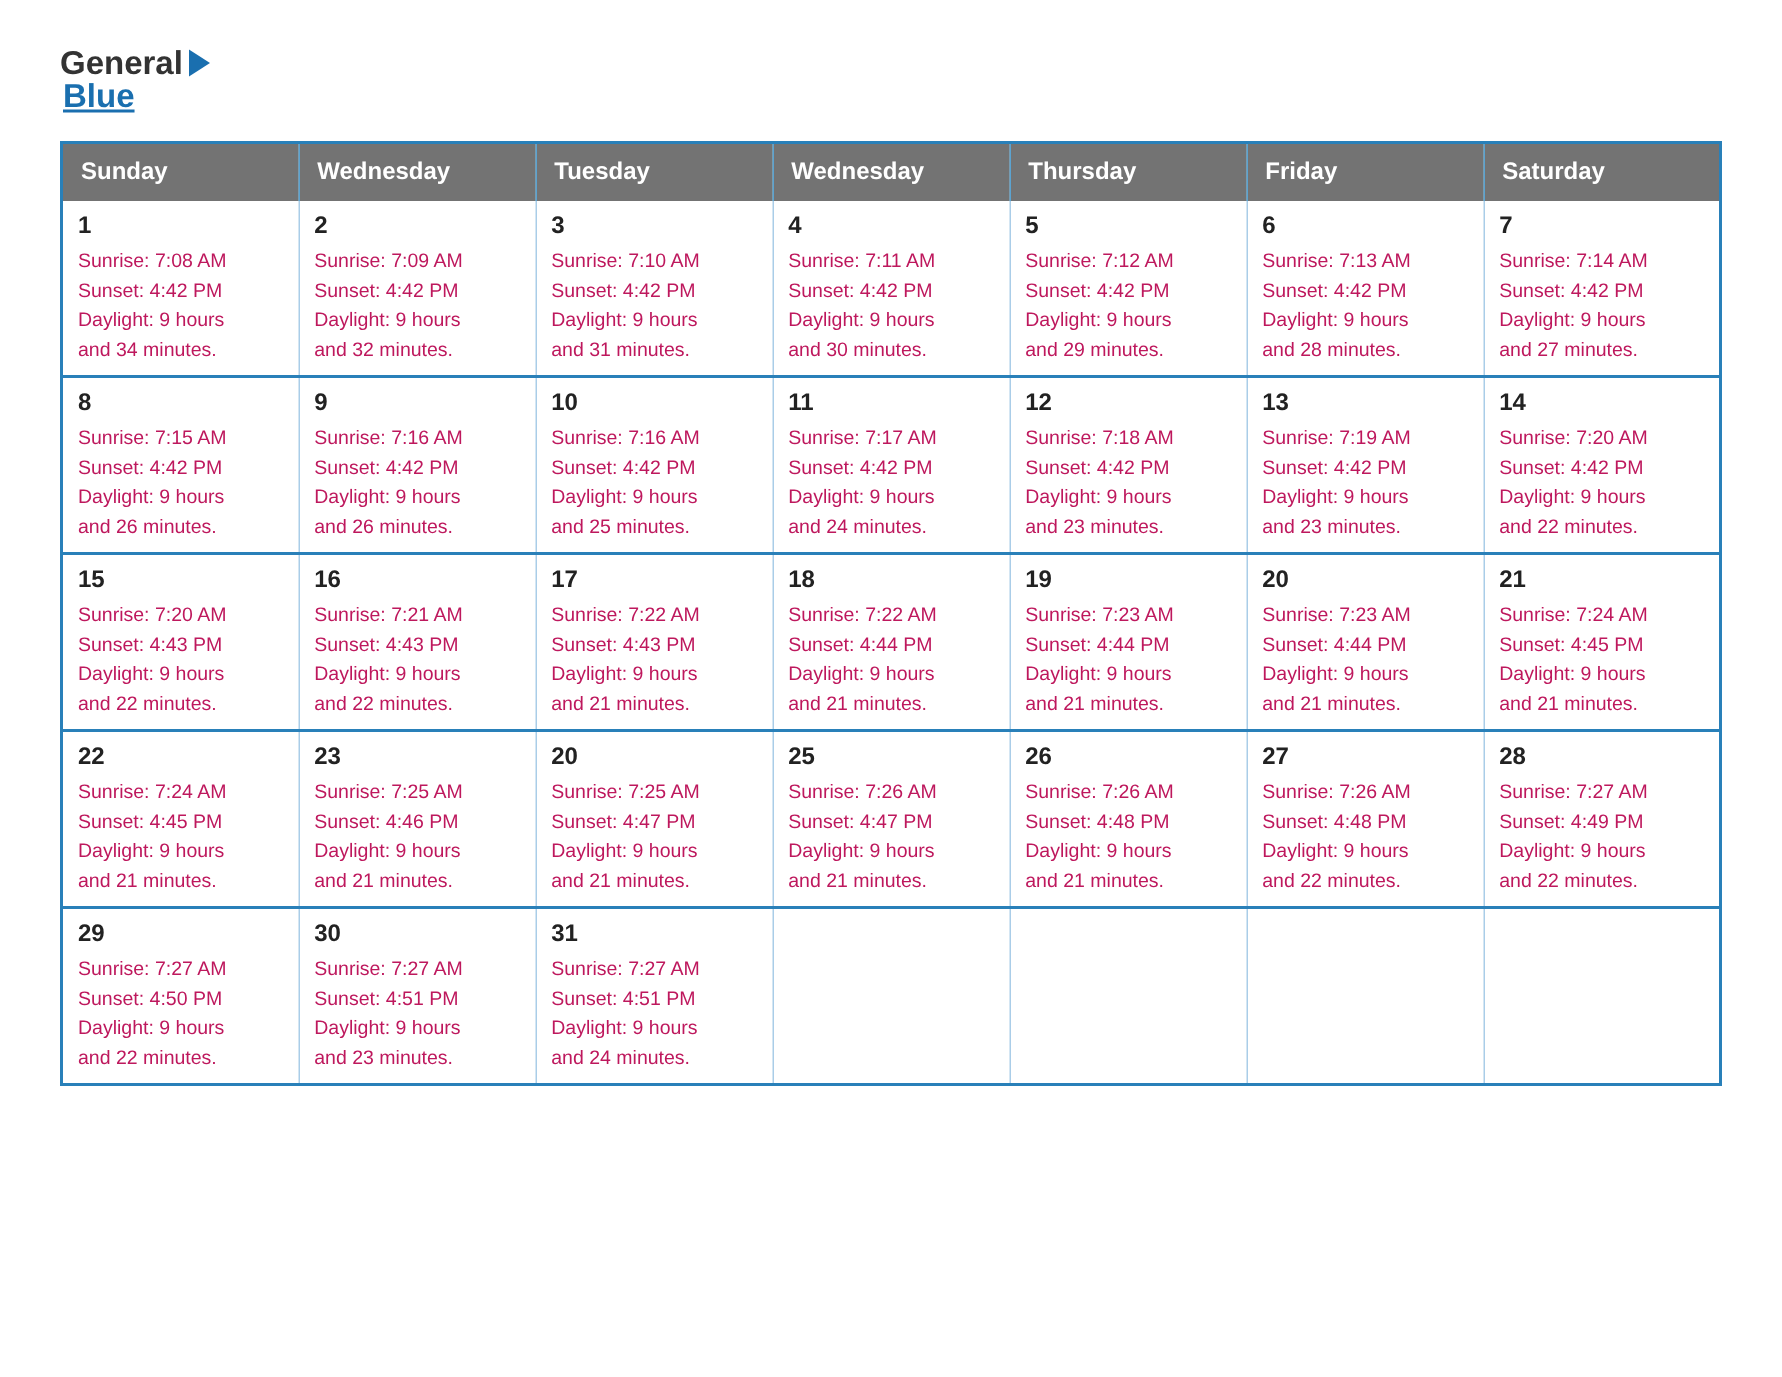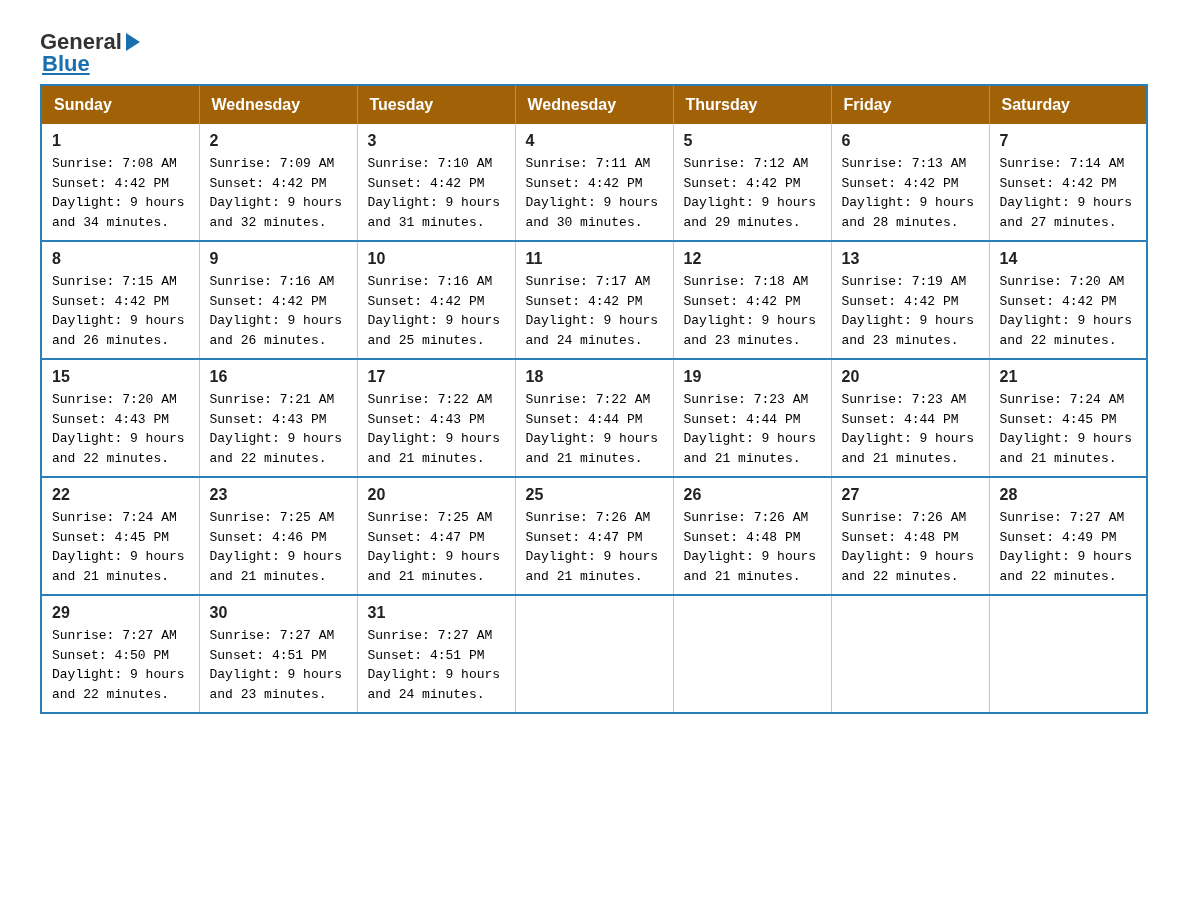--- a/index.html
+++ b/index.html
@@ -7,21 +7,21 @@
       font-family: Arial, sans-serif;
       background: #fff;
       padding: 30px 40px;
       width: 1188px;
       min-height: 918px;
     }
     .header-area {
       display: flex;
       justify-content: space-between;
       align-items: center;
-      margin-bottom: 8px;
+      margin-bottom: 18px;
     }
     .logo-area {
       display: flex;
       flex-direction: column;
       align-items: flex-start;
     }
     .title-area {
       text-align: right;
     }
     .month-title {
@@ -34,21 +34,21 @@
       font-size: 22px;
       color: #444;
       margin-top: 4px;
     }
     .calendar-table {
       width: 100%;
       border-collapse: collapse;
       border: 2px solid #2980b9;
     }
     .calendar-table th {
-      background-color: #a16207;
+      background-color: #737373;
       color: #fff;
       font-size: 16px;
       font-weight: bold;
       padding: 10px 12px;
       text-align: left;
       border-right: 1px solid #5ba3d0;
     }
     .calendar-table th:last-child { border-right: none; }
     .calendar-table td {
       vertical-align: top;
@@ -64,23 +64,22 @@
     .calendar-table tr:last-child td { border-bottom: none; }
     .day-number {
       font-size: 16px;
       font-weight: bold;
       color: #222;
       display: block;
       margin-bottom: 4px;
     }
     .day-info {
       font-size: 13px;
-      color: #000000;
+      color: #be185d;
       line-height: 1.5;
-      font-family: Liberation Mono, monospace;
     }
     .empty-cell {
       background: #fff;
     }
   </style>
 </head>
 <body>
 
 <div class="header-area">
   <div class="logo-area">

